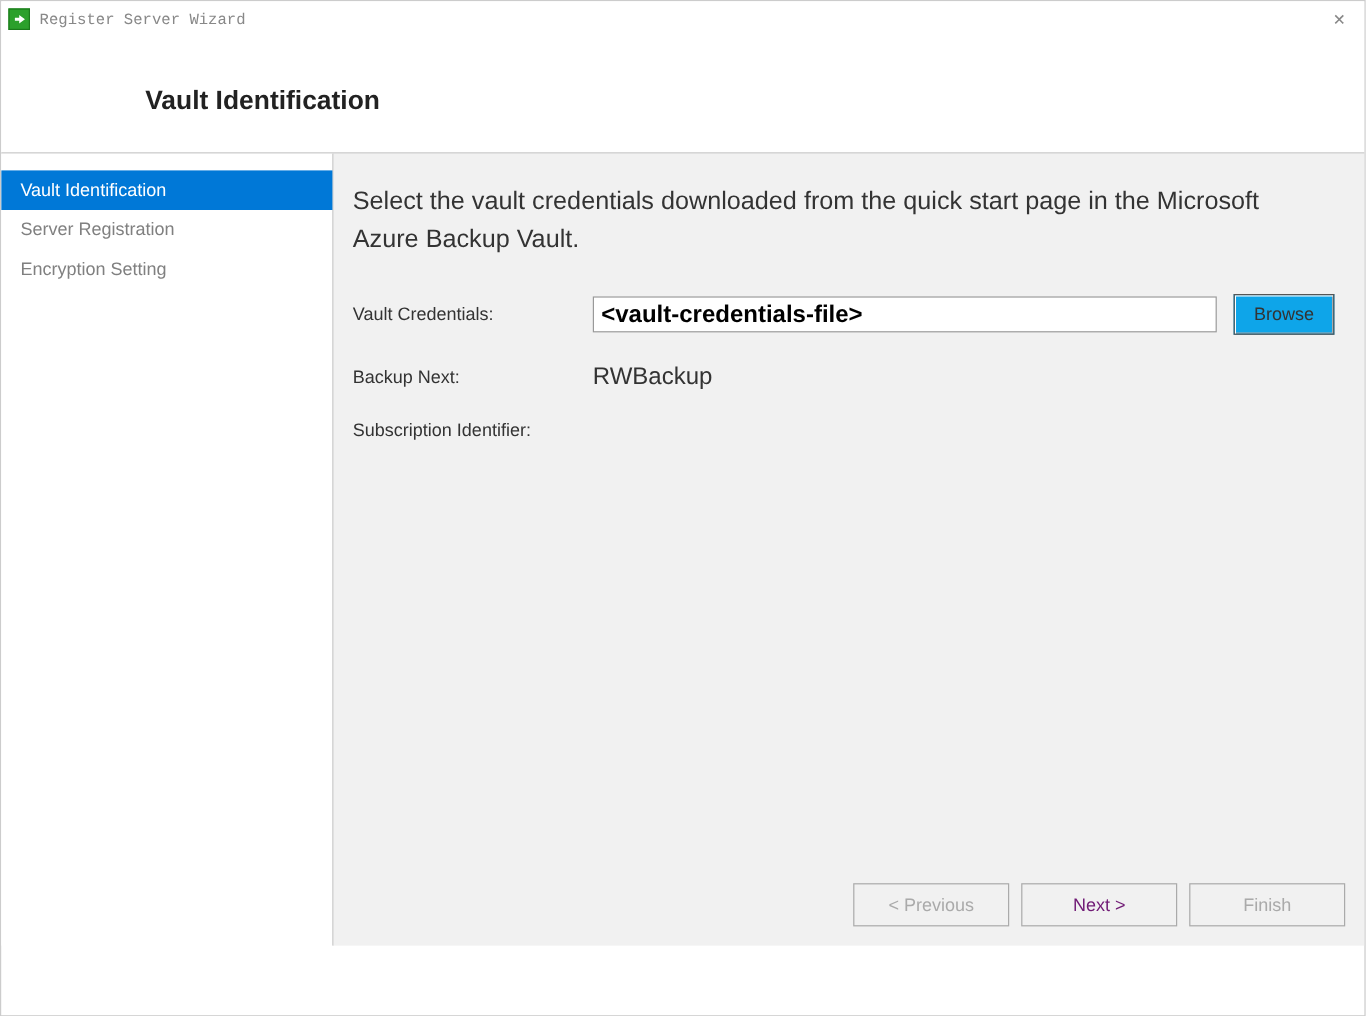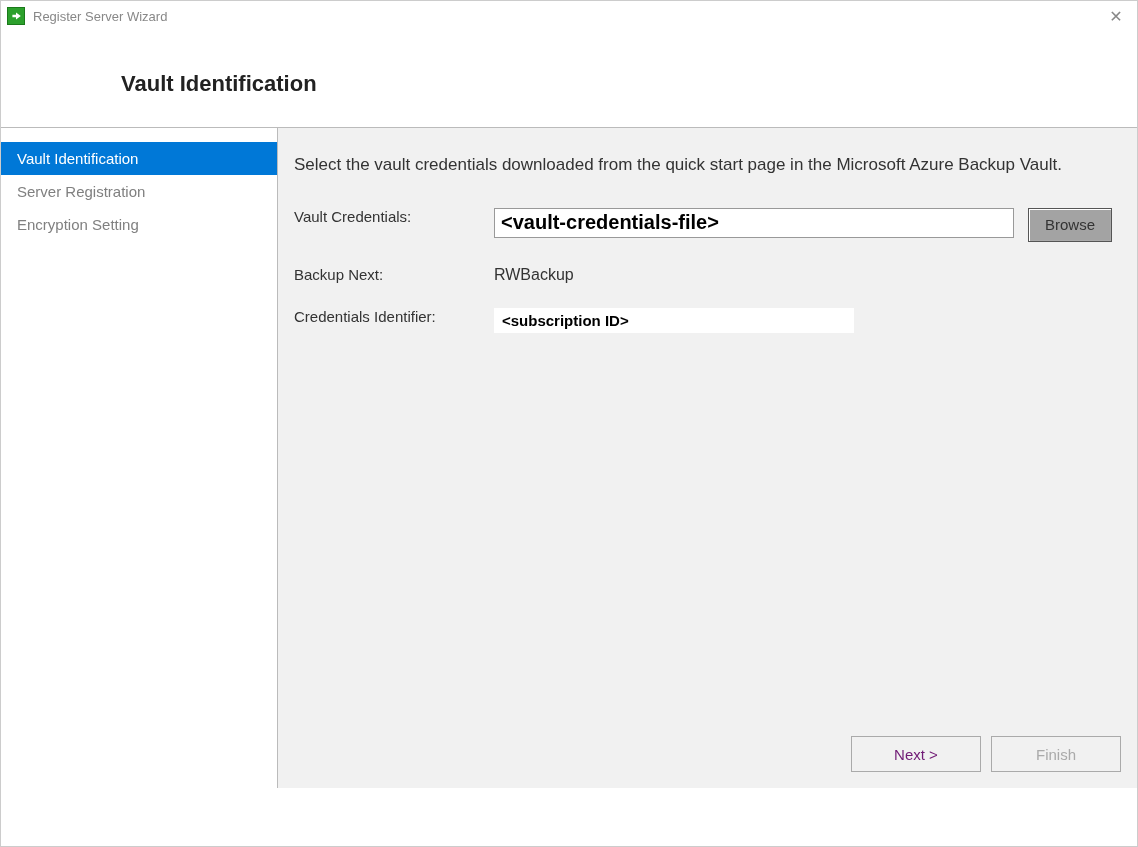--- a/index.html
+++ b/index.html
@@ -14,20 +14,21 @@
       height: 847px;
       overflow: hidden;
       border: 1px solid #cccccc;
     }
     .titlebar {
       height: 30px;
       display: flex;
       align-items: center;
       padding: 0 6px;
       background: #ffffff;
+      font-family: Liberation Mono, monospace;
     }
     .titlebar-icon {
       width: 18px;
       height: 18px;
       background: #2ca02c;
       border: 1px solid #1a7a1a;
       margin-right: 8px;
       display: flex;
       align-items: center;
       justify-content: center;
@@ -83,65 +84,65 @@
       background: #0078d7;
       color: #ffffff;
     }
     .main-panel {
       flex: 1;
       background: #f1f1f1;
       padding: 24px 16px 16px 16px;
       position: relative;
     }
     .instruction {
-      font-size: 17px;
+      font-size: 21px;
       color: #333333;
       line-height: 1.5;
       margin-bottom: 30px;
       max-width: 800px;
     }
     .form-row {
       display: flex;
-      align-items: flex-start;
+      align-items: center;
       margin-bottom: 24px;
     }
     .form-label {
       width: 200px;
       font-size: 15px;
       color: #333333;
     }
     .form-input {
       width: 520px;
       height: 30px;
       border: 1px solid #999999;
       background: #ffffff;
       font-size: 20px;
       font-weight: bold;
       padding: 0 6px;
       color: #000000;
       font-family: inherit;
     }
     .form-value {
-      font-size: 16px;
+      font-size: 20px;
       color: #333333;
     }
     .form-value-bold {
       font-size: 15px;
       font-weight: bold;
       color: #000000;
       background: #ffffff;
       padding: 4px 8px;
       display: inline-block;
       min-width: 360px;
     }
     .browse-btn {
       margin-left: 14px;
       width: 84px;
       height: 34px;
-      background: #a3a3a3;
+      background: #0ea5e9;
       border: 1px solid #555555;
       font-size: 15px;
       color: #333333;
       cursor: pointer;
       font-family: inherit;
       box-shadow: inset 1px 1px 0 #ffffff, inset -1px -1px 0 #aaaaaa;
     }
     .footer-buttons {
       position: absolute;
       bottom: 16px;
@@ -207,24 +208,24 @@
       <button class="browse-btn">Browse</button>
     </div>
 
     <div class="form-row">
       <div class="form-label">Backup Next:</div>
       <div class="form-value">RWBackup</div>
     </div>
 
 
     <div class="form-row">
-      <div class="form-label">Credentials Identifier:</div>
-      <div class="form-value-bold">&lt;subscription ID&gt;</div>
+      <div class="form-label">Subscription Identifier:</div>
     </div>
 
     <div class="footer-buttons">
+      <button class="wizard-btn" disabled="">&lt; Previous</button>
       <button class="wizard-btn">Next &gt;</button>
       <button class="wizard-btn" disabled="">Finish</button>
     </div>
 
   </div>
 
 </div>
 
 </body></html>

